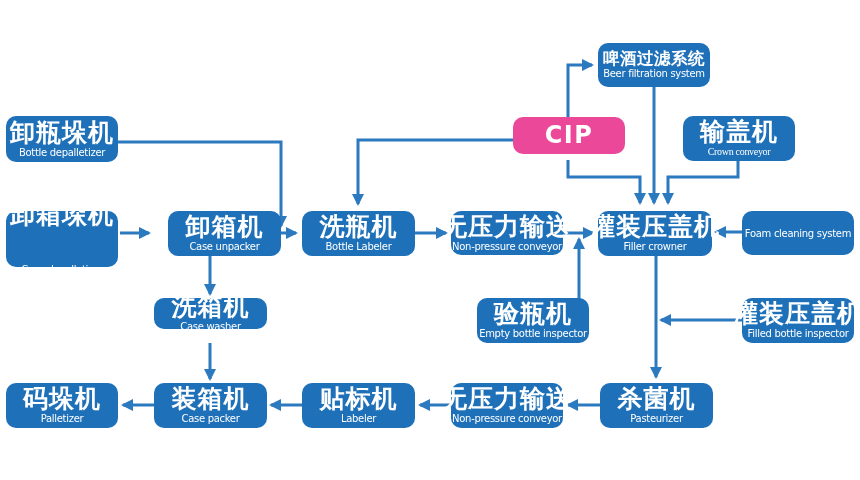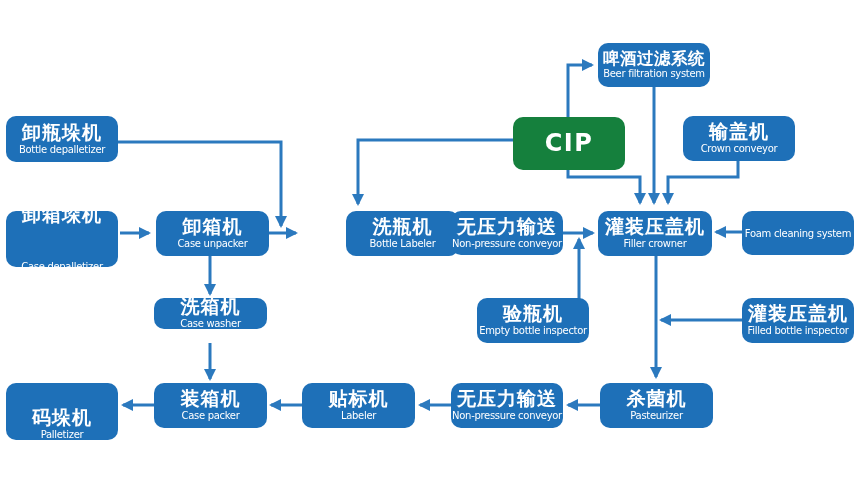--- a/index.html
+++ b/index.html
@@ -18,21 +18,21 @@
     border-radius:10px;
     display:flex;flex-direction:column;
     align-items:center;justify-content:center;
     color:#ffffff;
     text-align:center;
     line-height:1.05;
     box-sizing:border-box;
   }
   .node .zh{
     font-weight:bold;
-    font-size:19px;
+    font-size:25px;
     letter-spacing:1px;
     white-space:nowrap;
   }
   .node.zh-small .zh{ font-size:16.5px; letter-spacing:0.5px; }
   .node .en{
     font-size:10px;
     letter-spacing:-0.3px;
     white-space:nowrap;
     margin-top:2px;
   }
@@ -74,36 +74,36 @@
     </svg>
   <div id="nodes">
       <div class="node" style="left: 6px; top: 116px; width: 112px; height: 46px; background: rgb(30, 112, 184);">
         <div class="zh">卸瓶垛机</div>
         <div class="en">Bottle depalletizer</div>
       </div>
       <div class="node zh-small" style="left: 598px; top: 43px; width: 112px; height: 44px; background: rgb(30, 112, 184);">
         <div class="zh">啤酒过滤系统</div>
         <div class="en">Beer filtration system</div>
       </div>
-      <div class="node single" style="left: 513px; top: 117px; width: 112px; height: 53px; background: #15803d;">
+      <div class="node single" style="left: 513px; top: 117px; width: 112px; height: 37px; background: #ec4899;">
         <div class="zh">CIP</div>
       </div>
-      <div class="node" style="left: 683px; top: 116px; width: 112px; height: 45px; background: rgb(30, 112, 184);">
+      <div class="node" style="left: 683px; top: 116px; width: 112px; height: 45px; background: rgb(30, 112, 184); font-family: Liberation Serif, serif;">
         <div class="zh">输盖机</div>
         <div class="en">Crown conveyor</div>
       </div>
       <div class="node" style="left: 6px; top: 211px; width: 112px; height: 56px; background: rgb(30, 112, 184); gap: 35px;">
         <div class="zh">卸箱垛机</div>
         <div class="en">Case depalletizer</div>
       </div>
-      <div class="node" style="left: 156px; top: 211px; width: 113px; height: 45px; background: rgb(30, 112, 184);">
+      <div class="node" style="left: 168px; top: 211px; width: 113px; height: 45px; background: rgb(30, 112, 184);">
         <div class="zh">卸箱机</div>
         <div class="en">Case unpacker</div>
       </div>
-      <div class="node" style="left: 302px; top: 211px; width: 113px; height: 45px; background: rgb(30, 112, 184); margin-left: 44px;">
+      <div class="node" style="left: 302px; top: 211px; width: 113px; height: 45px; background: rgb(30, 112, 184);">
         <div class="zh">洗瓶机</div>
         <div class="en">Bottle Labeler</div>
       </div>
       <div class="node" style="left: 451px; top: 211px; width: 112px; height: 44px; background: rgb(30, 112, 184);">
         <div class="zh">无压力输送</div>
         <div class="en">Non-pressure conveyor</div>
       </div>
       <div class="node" style="left: 598px; top: 211px; width: 114px; height: 45px; background: rgb(30, 112, 184);">
         <div class="zh">灌装压盖机</div>
         <div class="en">Filler  crowner</div>
@@ -116,21 +116,21 @@
         <div class="en">Case washer</div>
       </div>
       <div class="node" style="left: 451px; top: 298px; width: 112px; height: 45px; background: rgb(30, 112, 184); margin-left: 26px;">
         <div class="zh">验瓶机</div>
         <div class="en">Empty bottle inspector</div>
       </div>
       <div class="node" style="left: 742px; top: 298px; width: 112px; height: 45px; background: rgb(30, 112, 184);">
         <div class="zh">灌装压盖机</div>
         <div class="en">Filled bottle inspector</div>
       </div>
-      <div class="node" style="left: 6px; top: 383px; width: 112px; height: 57px; background: rgb(30, 112, 184); justify-content: flex-end;">
+      <div class="node" style="left: 6px; top: 383px; width: 112px; height: 45px; background: rgb(30, 112, 184);">
         <div class="zh">码垛机</div>
         <div class="en">Palletizer</div>
       </div>
       <div class="node" style="left: 154px; top: 383px; width: 113px; height: 45px; background: rgb(30, 112, 184);">
         <div class="zh">装箱机</div>
         <div class="en">Case packer</div>
       </div>
       <div class="node" style="left: 302px; top: 383px; width: 113px; height: 45px; background: rgb(30, 112, 184);">
         <div class="zh">贴标机</div>
         <div class="en">Labeler</div>

